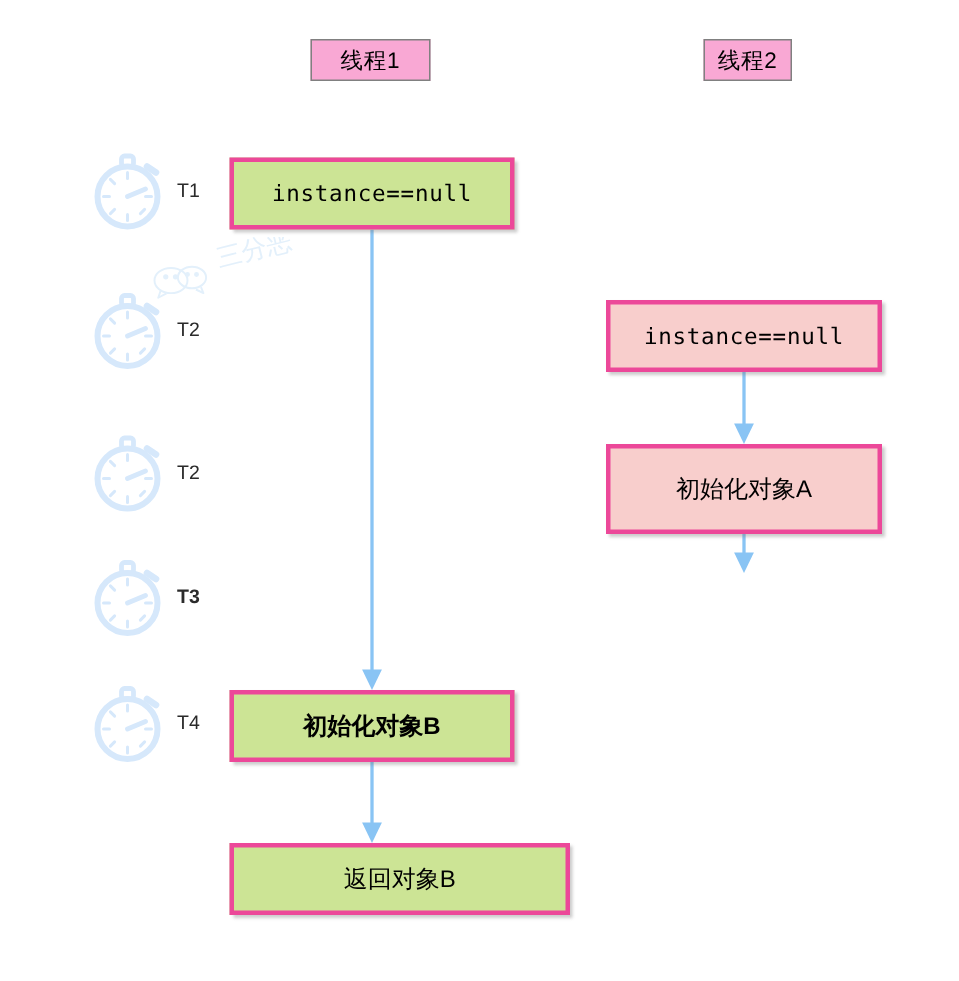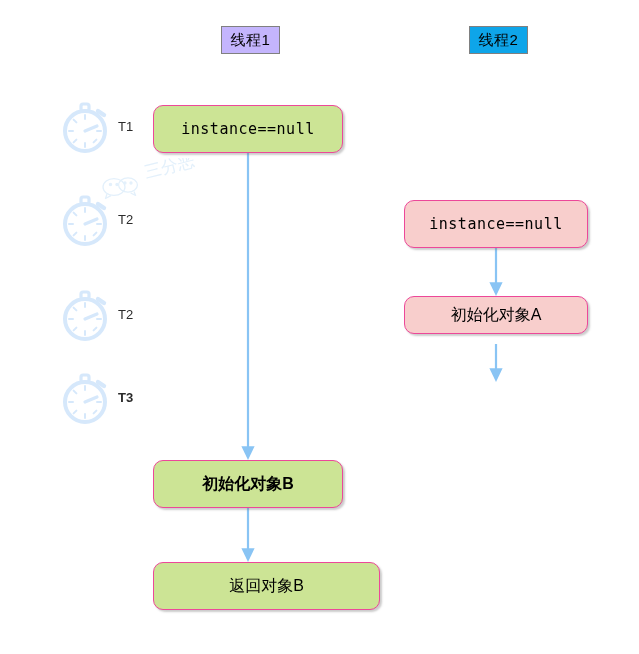--- a/index.html
+++ b/index.html
@@ -27,34 +27,34 @@
     box-sizing: border-box;
     border: 1px solid #808080;
     display: flex;
     align-items: center;
     justify-content: center;
     font-size: 15px;
     color: #000000;
     letter-spacing: 0.5px;
   }
   #thread-head-1 {
-    left: 221px; top: 26px; width: 59px; height: 28px;
-    background: #c4b5fd;
+    left: 207px; top: 26px; width: 80px; height: 28px;
+    background: #f9a8d4;
   }
   #thread-head-2 {
     left: 469px; top: 26px; width: 59px; height: 28px;
-    background: #0ea5e9;
+    background: #f9a8d4;
   }
 
   
   .node {
     position: absolute;
     box-sizing: border-box;
-    border: 1px solid #ec4899;
-    border-radius: 10px;
+    border: 3px solid #ec4899;
+    border-radius: 0;
     display: flex;
     align-items: center;
     justify-content: center;
     font-size: 16px;
     color: #000000;
     box-shadow: 2px 2px 2px rgba(120,120,120,0.38);
   }
   .node.green { background: #cce495; }
   .node.pink  { background: #f8cecc; }
   .node.code {
@@ -63,21 +63,21 @@
     letter-spacing: 0.5px;
   }
 
   
   #node-t1-check   { left: 153px; top: 105px; width: 190px; height: 48px; }
   #node-t1-init    { left: 153px; top: 460px; width: 190px; height: 48px; font-weight: bold; }
   #node-t1-return  { left: 153px; top: 562px; width: 227px; height: 48px; }
 
   
   #node-t2-check   { left: 404px; top: 200px; width: 184px; height: 48px; }
-  #node-t2-init    { left: 404px; top: 296px; width: 184px; height: 38px; }
+  #node-t2-init    { left: 404px; top: 296px; width: 184px; height: 60px; }
   #node-t2-return  { left: 404px; top: 382px; width: 184px; height: 48px; }
 
   
   .tick {
     position: absolute;
     width: 92px;
     height: 60px;
   }
   .tick .clock {
     position: absolute;
@@ -215,20 +215,38 @@
         <path d="M11 31 L15 31"></path>
           <path d="M39 31 L43 31"></path>
         <path d="M15.6 19.6 L18.4 22.4"></path>
           <path d="M35.6 42.4 L38.4 39.6"></path>
         <path d="M15.6 42.4 L18.4 39.6"></path>
       </g>
     </svg>
     <span class="tlabel">T3</span>
   </div>
 
+  <div class="tick" id="tick-4">
+    <svg class="clock" viewBox="0 0 56 56">
+      <circle cx="27" cy="31" r="20" fill="none" stroke="#d6e8fb" stroke-width="4"></circle>
+      <rect x="23" y="4" width="8" height="7" rx="2" fill="none" stroke="#d6e8fb" stroke-width="3.2"></rect>
+      <path d="M40 11 L46 15" stroke="#d6e8fb" stroke-width="4.4" stroke-linecap="round"></path>
+      <path d="M27 31 L39 26" stroke="#d6e8fb" stroke-width="3.2" stroke-linecap="round"></path>
+      <g stroke="#d6e8fb" stroke-width="2" stroke-linecap="round">
+        <path d="M27 15 L27 19"></path>
+          <path d="M27 43 L27 47"></path>
+        <path d="M11 31 L15 31"></path>
+          <path d="M39 31 L43 31"></path>
+        <path d="M15.6 19.6 L18.4 22.4"></path>
+          <path d="M35.6 42.4 L38.4 39.6"></path>
+        <path d="M15.6 42.4 L18.4 39.6"></path>
+      </g>
+    </svg>
+    <span class="tlabel">T4</span>
+  </div>
 
 
   <div class="thread-head" id="thread-head-1">
     <span>线程1</span>
   </div>
   <div class="thread-head" id="thread-head-2">
     <span>线程2</span>
   </div>
 
   <div class="node green code" id="node-t1-check">

